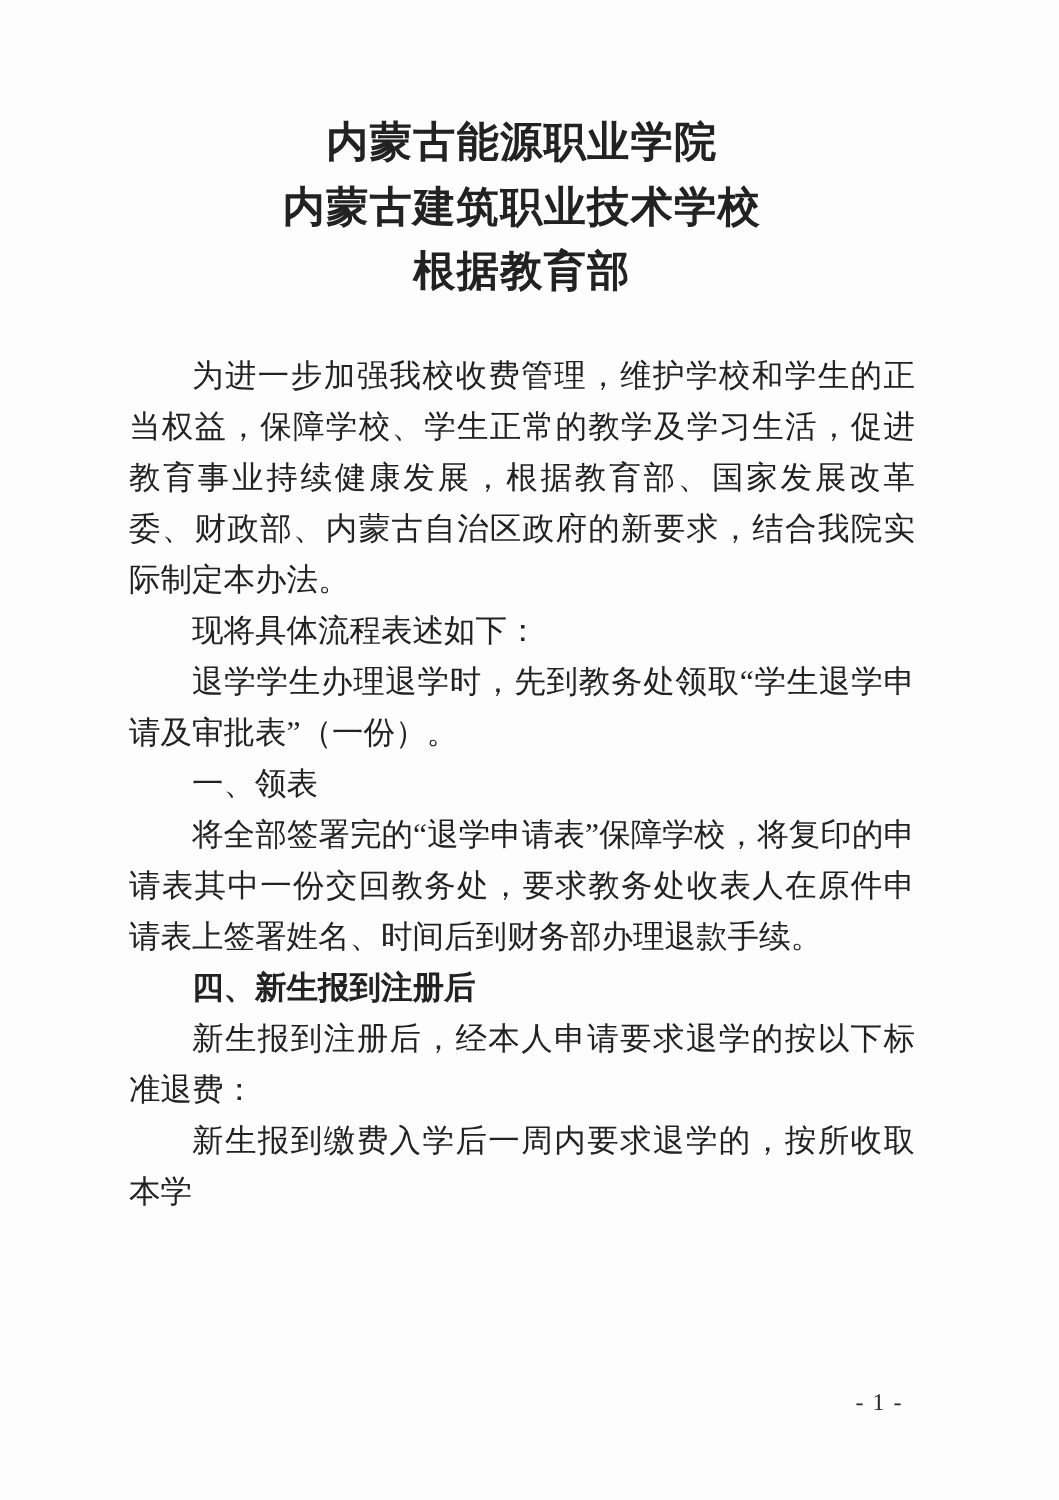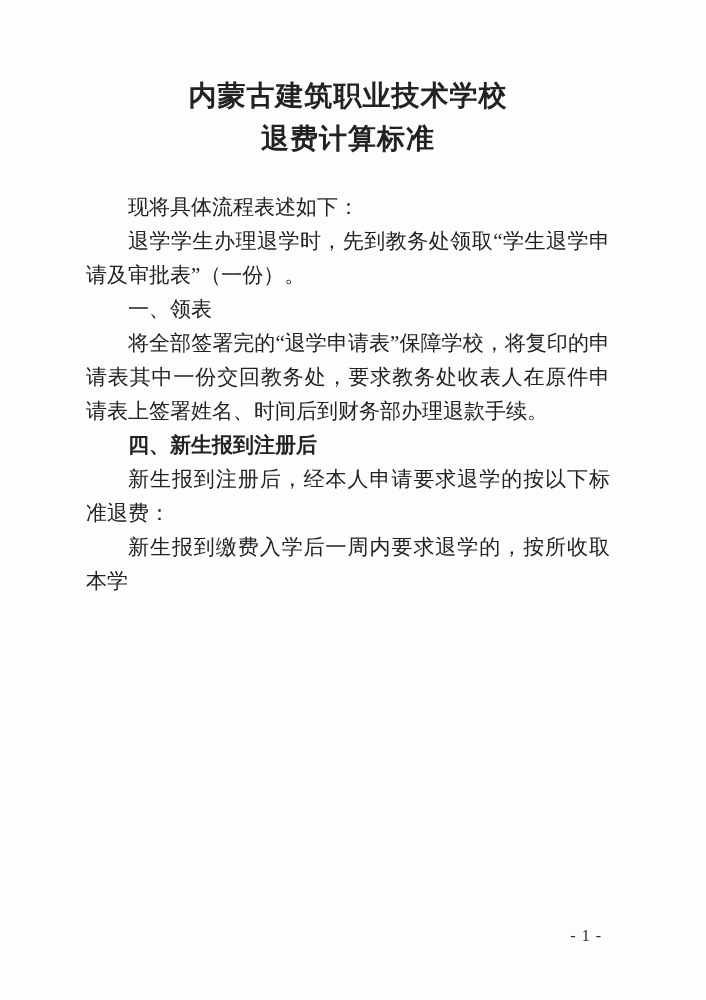--- a/index.html
+++ b/index.html
@@ -56,25 +56,27 @@
     letter-spacing: 1px;
   }
 </style>
 </head>
 <body>
 
 <div class="page">
   <div class="content">
 
     <div class="title-block">
+      <div class="title-line">内蒙古能源职业学院</div>
       <div class="title-line">内蒙古建筑职业技术学校</div>
-      <div class="title-line">退费计算标准</div>
+      <div class="title-line">根据教育部</div>
     </div>
 
     <div class="body-block">
+      <p>为进一步加强我校收费管理，维护学校和学生的正当权益，保障学校、学生正常的教学及学习生活，促进教育事业持续健康发展，根据教育部、国家发展改革委、财政部、内蒙古自治区政府的新要求，结合我院实际制定本办法。</p>
       <p>现将具体流程表述如下：</p>
       <p>退学学生办理退学时，先到教务处领取“学生退学申请及审批表”（一份）。</p>
       <p>一、领表</p>
       <p>将全部签署完的“退学申请表”保障学校，将复印的申请表其中一份交回教务处，要求教务处收表人在原件申请表上签署姓名、时间后到财务部办理退款手续。</p>
       <p class="bold">四、新生报到注册后</p>
       <p>新生报到注册后，经本人申请要求退学的按以下标准退费：</p>
       <p>新生报到缴费入学后一周内要求退学的，按所收取本学</p>
     </div>
 
   </div>

